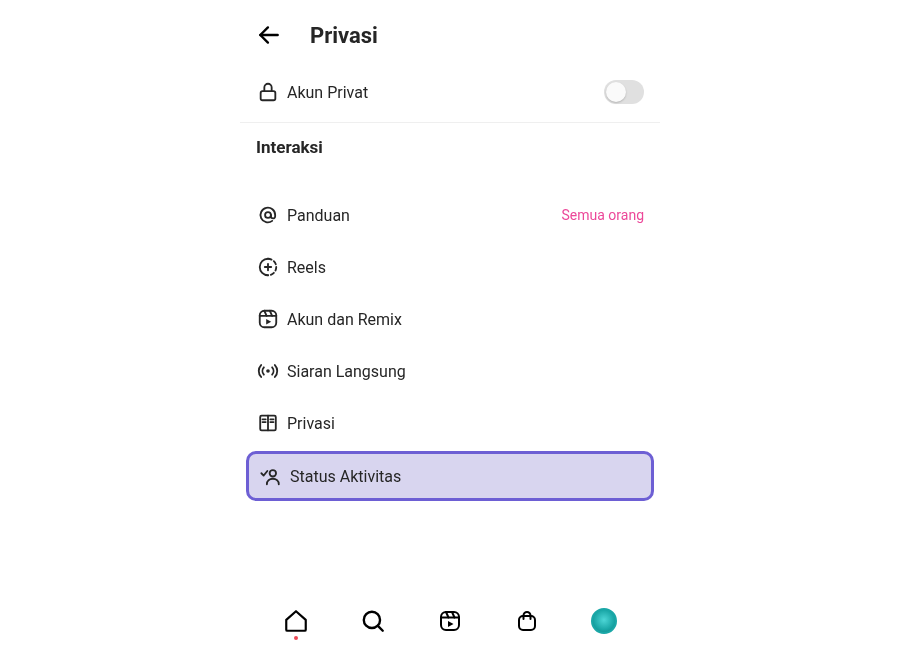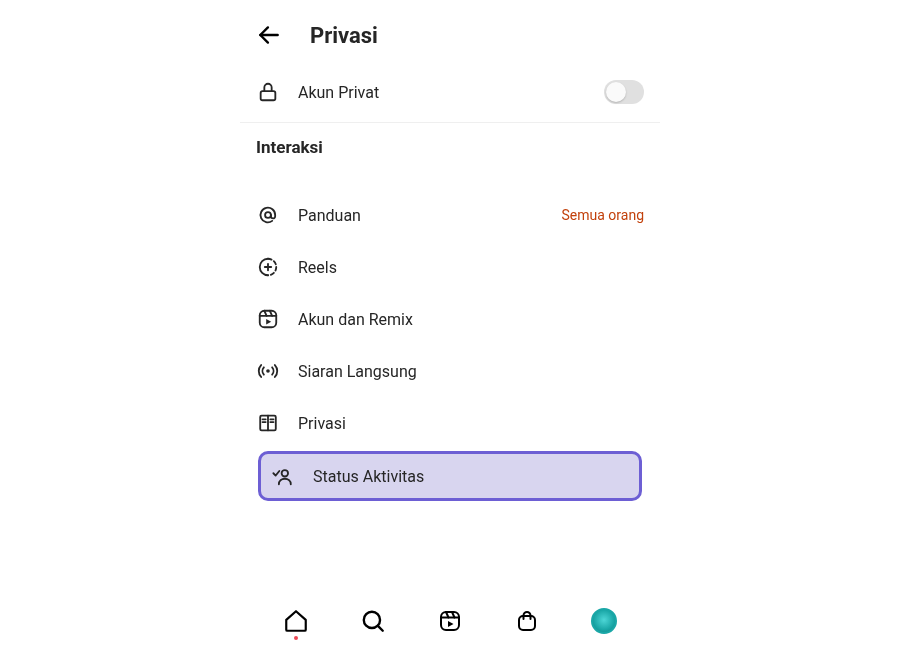--- a/index.html
+++ b/index.html
@@ -30,41 +30,41 @@
     }
     .section-header {
       font-size: 17px;
       font-weight: 700;
       padding: 14px 16px 12px 16px;
     }
     .row {
       display: flex;
       align-items: center;
       padding: 14px 16px;
-      gap: 18px;
+      gap: 7px;
       cursor: pointer;
     }
     .row .icon {
       width: 24px;
       height: 24px;
       display: flex;
       align-items: center;
       justify-content: center;
       flex: 0 0 24px;
     }
     .row .icon svg { display: block; }
     .row .label {
       font-size: 16px;
       font-weight: 400;
       color: #262626;
     }
     .row .value {
       margin-left: auto;
       font-size: 14px;
-      color: #c2410c;
+      color: #ec4899;
     }
     .toggle-row { padding: 12px 16px 18px 16px; }
     .separator {
       height: 1px;
       background: #efefef;
       margin: 0;
     }
     .toggle {
       margin-left: auto;
       width: 40px;
@@ -80,21 +80,21 @@
       width: 20px;
       height: 20px;
       border-radius: 50%;
       background: #fafafa;
       box-shadow: 0 1px 2px rgba(0,0,0,0.2);
     }
     .highlight {
       background: #d8d5ef;
       border: 3px solid #6d5fd4;
       border-radius: 10px;
-      margin: 2px 18px;
+      margin: 2px 6px;
       padding: 10px 10px;
     }
     .bottom-nav {
       position: absolute;
       left: 240px;
       bottom: 8px;
       width: 420px;
       display: flex;
       justify-content: space-around;
       align-items: center;

